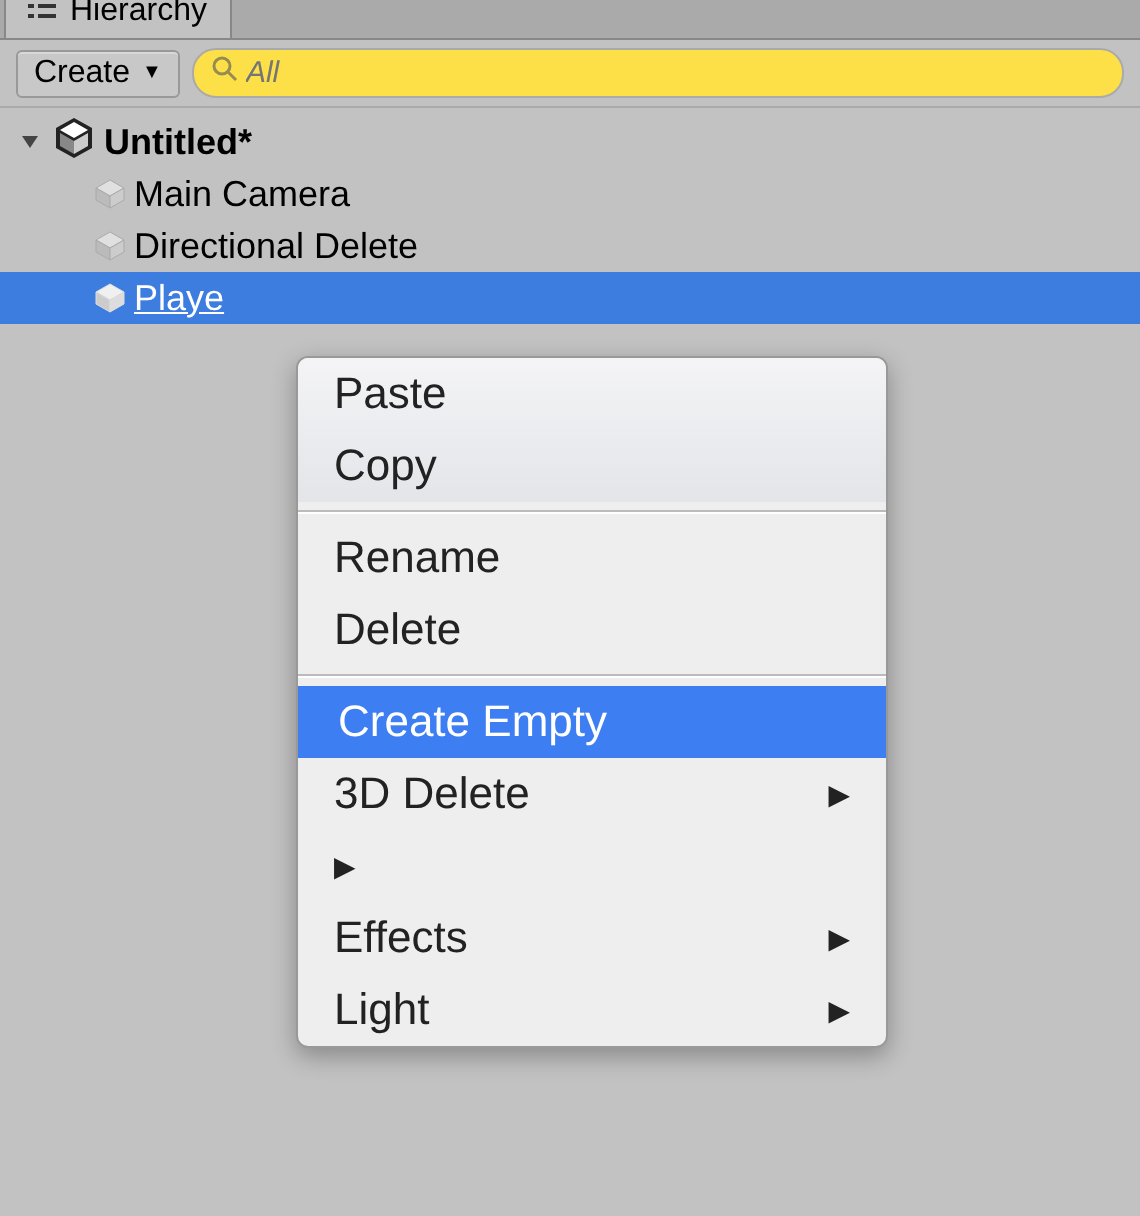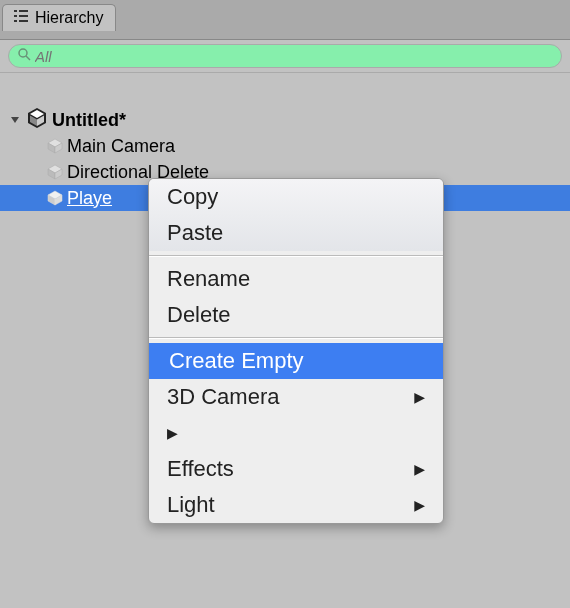--- a/index.html
+++ b/index.html
@@ -1,34 +1,34 @@
 <!DOCTYPE html>
 <html><head>
 <meta charset="utf-8">
 <style>
   * { box-sizing: border-box; margin: 0; padding: 0; font-family: -apple-system, BlinkMacSystemFont, "Segoe UI", Arial, sans-serif; }
   body { background: #c2c2c2; width: 570px; height: 608px; overflow: hidden; position: relative; }
 
   .panel { background: #c2c2c2; width: 100%; height: 100%; }
 
   
-  .tab-bar { display: flex; align-items: flex-start; height: 40px; padding-top: 4px; background: #aaaaaa; border-bottom: 1px solid #888; }
+  .tab-bar { display: flex; align-items: flex-end; height: 20px; padding-top: 4px; background: #aaaaaa; border-bottom: 1px solid #888; }
   .tab { display: flex; align-items: center; gap: 6px; padding: 4px 12px 4px 10px; background: #c2c2c2; border: 1px solid #888; border-bottom: none; border-top-left-radius: 5px; border-top-right-radius: 5px; margin-left: 2px; font-size: 16px; font-weight: 500; cursor: default; }
   .tab-icon { display: inline-block; }
 
   
   .toolbar { display: flex; align-items: center; gap: 6px; padding: 4px 8px; background: #c2c2c2; border-bottom: 1px solid #aaa; }
   .create-btn { display: flex; align-items: center; gap: 4px; padding: 2px 8px; background: #c8c8c8; border: 1px solid #999; border-radius: 3px; font-size: 16px; cursor: pointer; box-shadow: inset 0 1px 0 rgba(255,255,255,0.3); }
   .dropdown-caret { font-size: 10px; margin-left: 2px; }
-  .search-box { flex: 1; display: flex; align-items: center; gap: 4px; padding: 2px 8px; border: 1px solid #aaa; border-radius: 12px; background: #86efac; }
+  .search-box { flex: 1; display: flex; align-items: center; gap: 4px; padding: 2px 8px; border: 1px solid #aaa; border-radius: 12px; background: #fde047; }
   .search-icon { opacity: 0.6; }
   .search-input { flex: 1; border: none; background: transparent; outline: none; font-size: 15px; color: #555; font-style: italic; }
 
   
-  .tree { padding-top: 4px; margin-top: 30px; }
+  .tree { padding-top: 4px; }
   .tree-row { display: flex; align-items: center; height: 26px; padding-left: 8px; font-size: 18px; cursor: default; }
   .tree-row.selected { background: #3e7de0; color: #fff; }
   .foldout { width: 14px; display: inline-flex; justify-content: center; align-items: center; }
   .scene-row { font-weight: 700; }
   .obj-row { padding-left: 46px; gap: 3px; }
   .obj-row.selected { padding-left: 46px; text-decoration: underline; }
   .cube-icon { display: inline-flex; }
 
   
   .context-menu { position: absolute; left: 148px; top: 178px; width: 296px; background: #eeeeee; border: 1px solid #999; border-radius: 6px; box-shadow: 0 4px 12px rgba(0,0,0,0.3); overflow: hidden; }
@@ -53,20 +53,24 @@
           <line x1="6" y1="7" x2="15" y2="7" stroke="#333" stroke-width="2"></line>
           <line x1="1" y1="12" x2="4" y2="12" stroke="#333" stroke-width="2"></line>
           <line x1="6" y1="12" x2="15" y2="12" stroke="#333" stroke-width="2"></line>
         </svg>
       </span>
       <span>Hierarchy</span>
     </div>
   </div>
 
   <div class="toolbar">
+    <div class="create-btn">
+      <span>Create</span>
+      <span class="dropdown-caret">▼</span>
+    </div>
     <div class="search-box">
       <span class="search-icon">
         <svg width="14" height="14" viewBox="0 0 14 14">
           <circle cx="6" cy="6" r="4" stroke="#555" stroke-width="1.5" fill="none"></circle>
           <line x1="9" y1="9" x2="13" y2="13" stroke="#555" stroke-width="1.5"></line>
         </svg>
       </span>
       <input class="search-input" placeholder="All" style="">
     </div>
   </div>
@@ -119,42 +123,42 @@
           <polygon points="16,6 16,12 9,16 9,10" fill="#ddd" stroke="#ddd" stroke-width="0.5"></polygon>
         </svg>
       </span>
       <span>Playe</span>
     </div>
   </div>
 
   <div class="context-menu">
     <div class="menu-group gradient">
       <div class="menu-item">
-        <span>Copy</span>
+        <span>Paste</span>
       </div>
       <div class="menu-item">
-        <span>Paste</span>
+        <span>Copy</span>
       </div>
     </div>
     <div class="menu-sep"></div>
     <div class="menu-group">
       <div class="menu-item">
         <span>Rename</span>
       </div>
       <div class="menu-item">
         <span>Delete</span>
       </div>
     </div>
     <div class="menu-sep"></div>
     <div class="menu-group">
       <div class="menu-item highlighted">
         <span>Create Empty</span>
       </div>
       <div class="menu-item">
-        <span>3D Camera</span>
+        <span>3D Delete</span>
         <span class="submenu-arrow">▶</span>
       </div>
       <div class="menu-item">
         <span class="submenu-arrow">▶</span>
       </div>
       <div class="menu-item">
         <span>Effects</span>
         <span class="submenu-arrow">▶</span>
       </div>
       <div class="menu-item">

